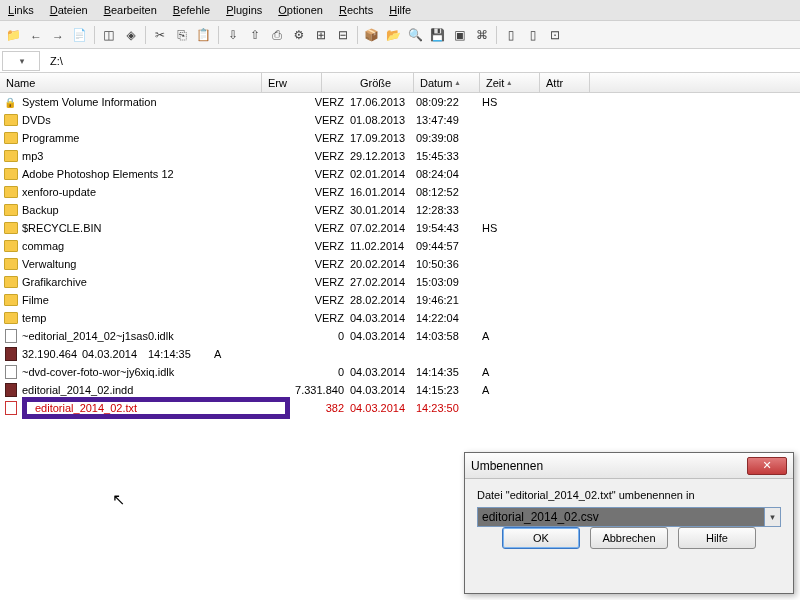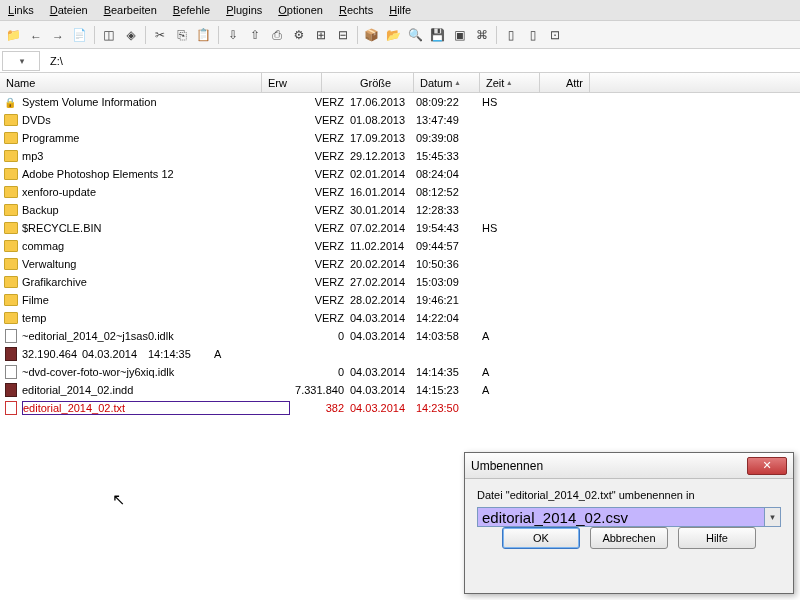--- a/index.html
+++ b/index.html
@@ -16,44 +16,44 @@
   .drive-path { flex: 1; margin-left: 6px; background: #fff; height: 20px; display: flex; align-items: center; padding: 0 4px; }
   .list { position: relative; }
   .header-row { display: flex; height: 20px; border-bottom: 1px solid #d0d0d0; background: linear-gradient(#fdfdfd,#ececec); }
   .hcell { border-right: 1px solid #d0d0d0; padding: 3px 6px; display: flex; align-items: center; gap: 3px; }
   .hcell .sort { color: #666; font-size: 8px; }
   .c-name { width: 262px; } 
   .c-erw  { width: 60px; }
   .c-size { width: 60px; margin-left: 32px; }
   .c-date { width: 66px; }
   .c-time { width: 60px; }
-  .c-attr { width: 50px; justify-content: flex-end; }
+  .c-attr { width: 50px; }
   .row { display: flex; height: 18px; align-items: center; padding-left: 4px; }
   .row .icon { width: 14px; height: 14px; margin-right: 4px; display: inline-flex; align-items: center; justify-content: center; }
   .folder-ico::before { content:""; display:block; width:13px; height:10px; background:#f7c948; border:1px solid #caa52a; border-radius:1px; }
   .lock-ico::before { content:"🔒"; font-size:10px; }
   .file-ico::before  { content:""; display:block; width:10px; height:12px; background:#fff; border:1px solid #888; }
   .indd-ico::before  { content:""; display:block; width:10px; height:12px; background:#7a2a2a; border:1px solid #4a1a1a; }
   .txt-ico::before   { content:""; display:block; width:10px; height:12px; background:#fff; border:1px solid #c33; }
   .row .name { width: 268px; white-space: nowrap; overflow: hidden; text-overflow: ellipsis; }
   .row .size { width: 60px; text-align: right; padding-right: 6px; }
   .row .date { width: 66px; }
   .row .time { width: 60px; }
   .row .attr { width: 50px; padding-left: 6px; }
   .sel-red { color: #c00; }
   .sel-red .name, .sel-red .size, .sel-red .date, .sel-red .time { color:#c00; }
-  .focus-box { border: 1px solid #4c1d95; }
+  .focus-box { border: 5px solid #4c1d95; padding-left: 8px; }
   .dialog { position: absolute; left: 464px; top: 452px; width: 330px; height: 142px; border: 1px solid #6a6a6a; background: #f0f0f0; box-shadow: 2px 2px 6px rgba(0,0,0,0.3); }
   .dlg-title { height: 26px; background: linear-gradient(#fdfdfd,#e6e6e6); border-bottom: 1px solid #bfbfbf; display: flex; align-items: center; padding: 0 6px; }
   .dlg-title .t { flex: 1; font-size: 12px; }
   .dlg-close { width: 40px; height: 18px; background: linear-gradient(#e07a7a,#c33b3b); border: 1px solid #8a2a2a; border-radius: 2px; color: #fff; display:flex; align-items:center; justify-content:center; font-size:11px; }
   .dlg-body { padding: 10px 12px; }
   .dlg-body .lbl { margin-bottom: 6px; }
   .dlg-input-row { display:flex; }
-  .dlg-input { flex:1; height: 20px; border: 1px solid #7a9ac0; background:#c4b5fd; padding: 4px 4px; font-size: 15px; }
+  .dlg-input { flex:1; height: 20px; border: 1px solid #7a9ac0; background:#737373; padding: 4px 4px; font-size: 12px; }
   .dlg-drop { width: 16px; height: 20px; border:1px solid #7a9ac0; border-left:none; background:#eaeaea; display:flex; align-items:center; justify-content:center; font-size:9px; color:#444; }
   .dlg-btns { display:flex; gap: 10px; justify-content: center; }
   .dlg-btn { width: 78px; height: 22px; border: 1px solid #8a8a8a; border-radius: 3px; background: linear-gradient(#fdfdfd,#e3e3e3); display:flex; align-items:center; justify-content:center; }
   .dlg-btn.default { border-color: #3a76c4; box-shadow: 0 0 0 1px #7ab3ef inset; }
   .cursor { position:absolute; left:112px; top:490px; font-size:16px; color:#000; pointer-events:none; }
 </style>
 </head>
 <body>
 
 <div class="menubar" id="menubar">

